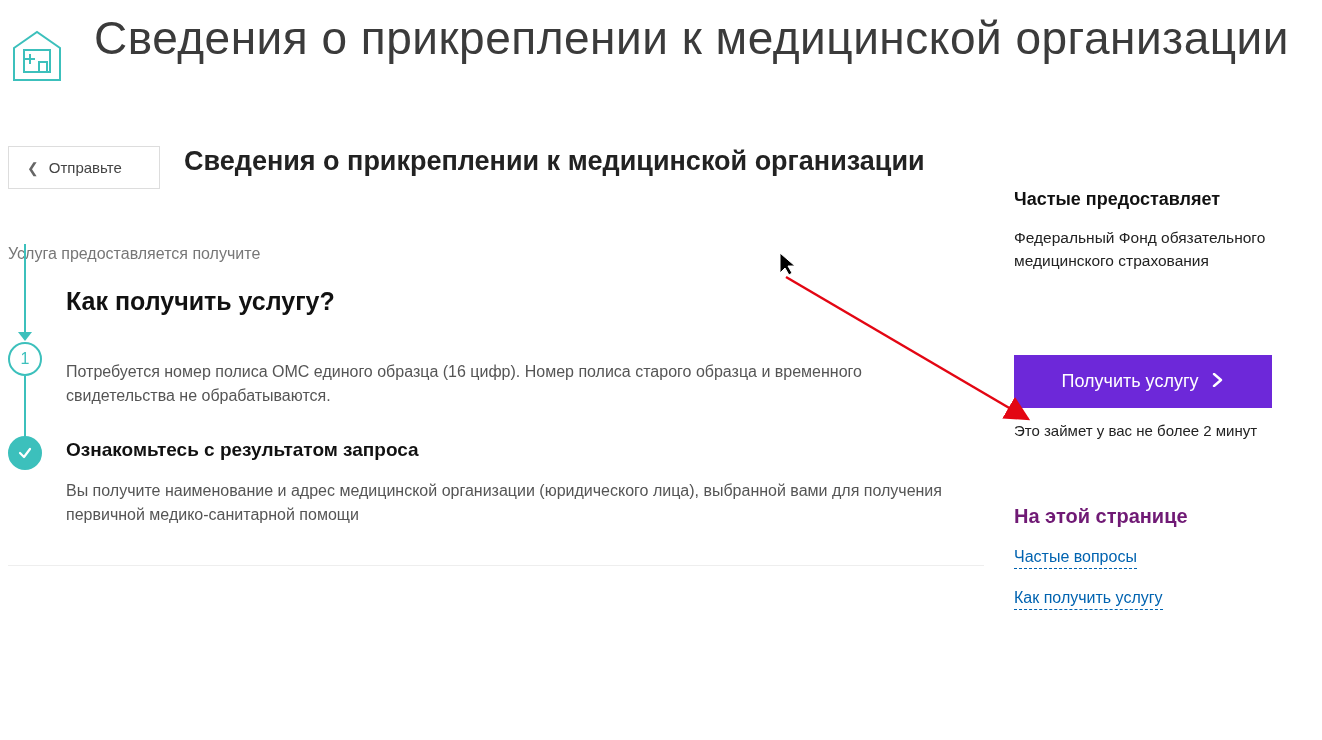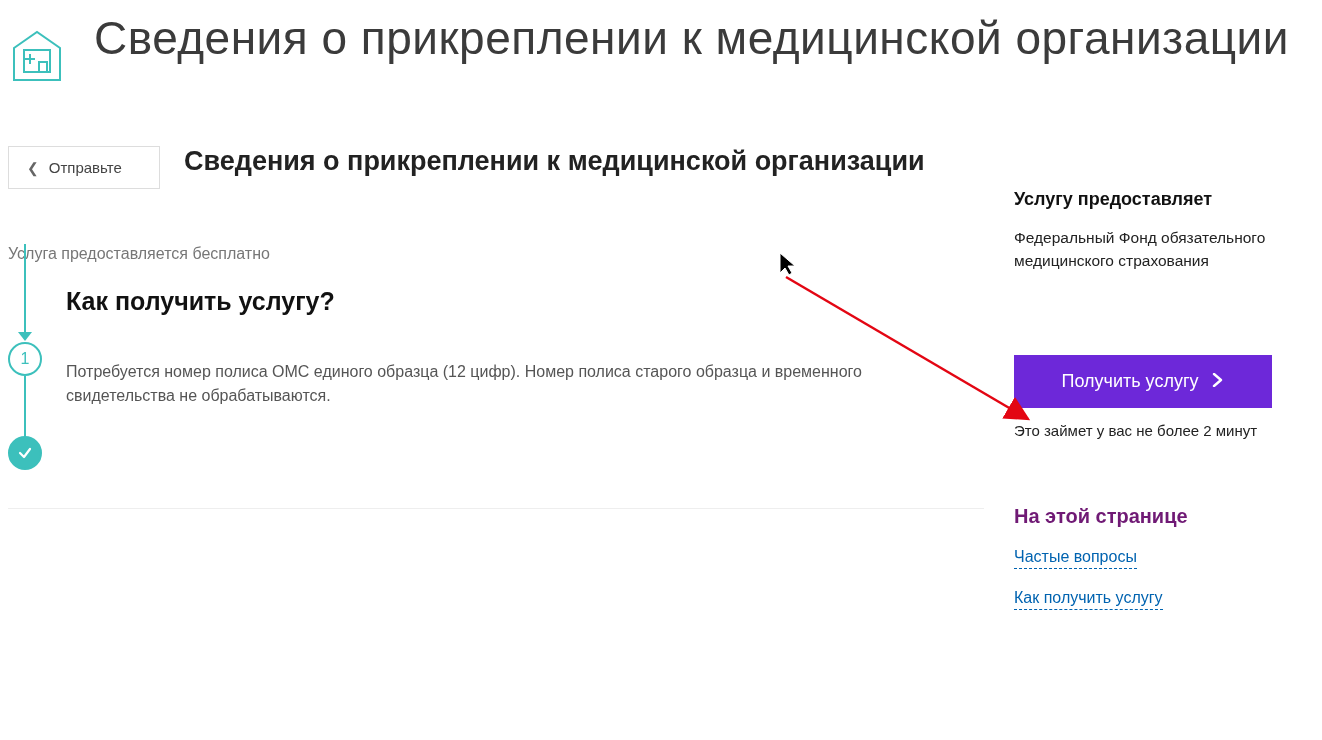--- a/index.html
+++ b/index.html
@@ -232,48 +232,52 @@
       <div class="left-col" style="position:relative;">
         <h2 class="subtitle">Сведения о прикреплении к медицинской организации</h2>
       </div>
       <div></div>
     </div>
   </div>
 </div>
 
 <div class="main-grid" style="position:relative;">
   <div class="left-col" style="position:relative;">
-    <div class="free-note">Услуга предоставляется бесплатно</div>
+    <div class="free-note">Услуга предоставляется получите</div>
     <h3 class="howto-title">Как получить услугу?</h3>
 
     <div class="timeline">
       <div class="timeline-line-top"></div>
       <div class="timeline-arrowhead"></div>
 
       <div class="t-step">
         <div class="badge">1</div>
         <div class="connector"></div>
         <div class="t-body">
-          <div class="step-desc">Потребуется номер полиса ОМС единого образца (12 цифр). Номер полиса старого образца и временного свидетельства не обрабатываются.</div>
+          <div class="step-desc">Потребуется номер полиса ОМС единого образца (16 цифр). Номер полиса старого образца и временного свидетельства не обрабатываются.</div>
         </div>
       </div>
 
       <div class="t-step">
         <div class="badge filled">
           <svg width="16" height="16" viewBox="0 0 16 16">
               <path d="M3 8 L7 12 L13 4" stroke="#fff" stroke-width="2.2" fill="none" stroke-linecap="round" stroke-linejoin="round"></path>
             </svg>
         </div>
+        <div class="t-body">
+          <div class="step-title dark">Ознакомьтесь с результатом запроса</div>
+          <div class="step-desc">Вы получите наименование и адрес медицинской организации (юридического лица), выбранной вами для получения первичной медико-санитарной помощи</div>
+        </div>
       </div>
     </div>
     <div class="divider"></div>
   </div>
 
   <div class="right-col" style="position:relative;">
-    <div class="prov-title">Услугу предоставляет</div>
+    <div class="prov-title">Частые предоставляет</div>
     <div class="prov-name">Федеральный Фонд обязательного медицинского страхования</div>
 
     <button class="get-btn">
       <span>Получить услугу</span>
       <span>
         <svg width="12" height="14" viewBox="0 0 12 14">
             <path d="M2 1 L9 7 L2 13" stroke="#fff" stroke-width="2.4" fill="none" stroke-linecap="round" stroke-linejoin="round"></path>
           </svg>
       </span>
     </button>

